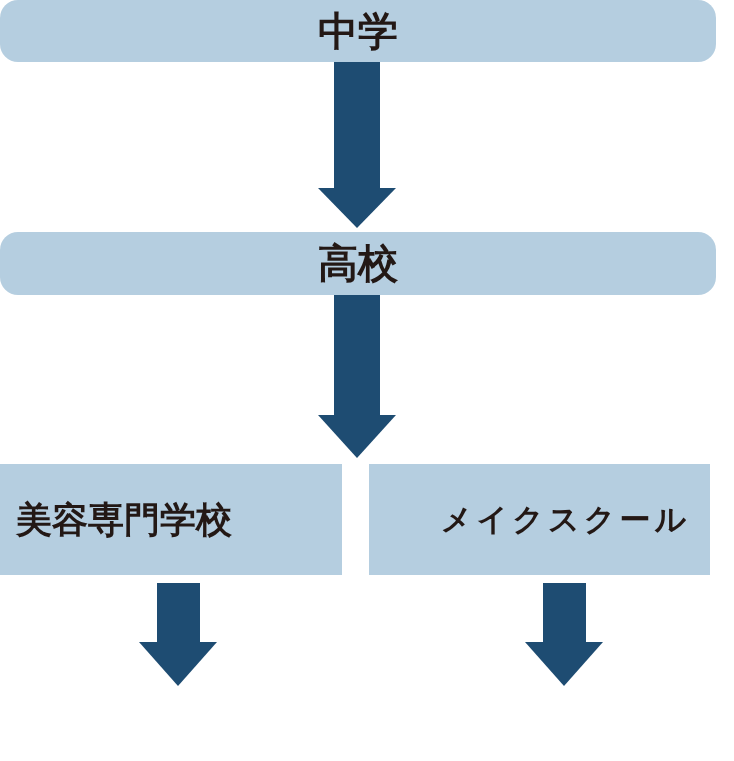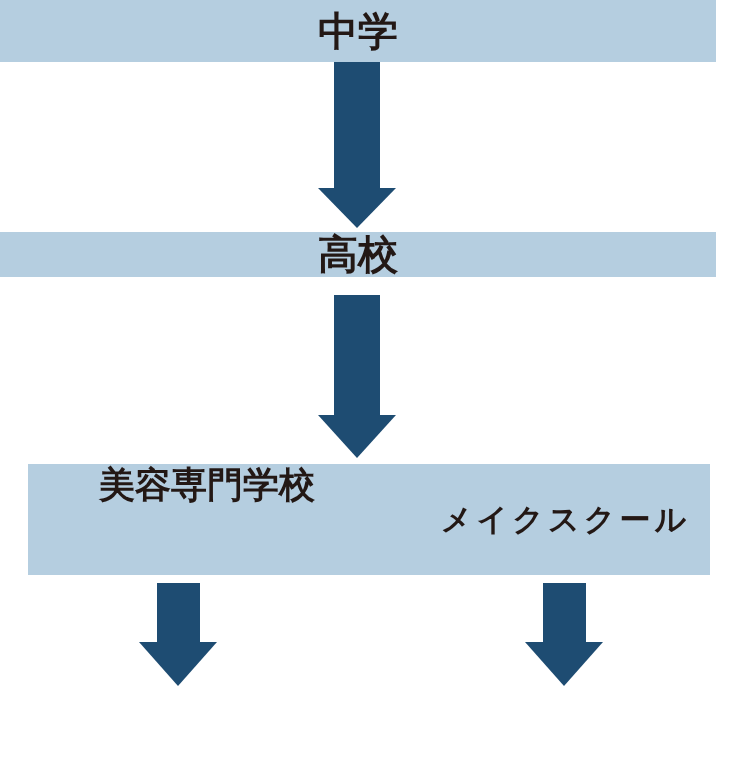--- a/index.html
+++ b/index.html
@@ -20,44 +20,44 @@
   .bar {
     position: absolute;
     left: 0;
     width: 716px;
     background: #b5cee0;
     display: flex;
     align-items: center;
     justify-content: center;
     font-weight: bold;
     color: #231815;
+    border-radius: 18px;
   }
   .bar-junior { top: 0;     height: 62px; font-size: 40px; }
-  .bar-high   { top: 232px; height: 45px; font-size: 40px; }
+  .bar-high   { top: 232px; height: 63px; font-size: 40px; }
   .bar-bottom { top: 699px; height: 62px; font-size: 42px; }
 
   
   .box {
     position: absolute;
     top: 464px;
     height: 111px;
     background: #b5cee0;
     box-sizing: border-box;
     font-weight: bold;
     color: #231815;
     padding-left: 48px;
   }
   .box-college {
     left: 0;
     width: 342px;
     display: flex;
-    flex-direction: row;
+    flex-direction: column;
     justify-content: center;
     padding-left: 16px;
-    margin-left: 28px;
   }
   .box-college .main-label {
     font-size: 36px;
     line-height: 1.15;
   }
   .box-college .sub-label {
     font-size: 20px;
     margin-left: -12px;
     margin-top: 3px;
     white-space: nowrap;

